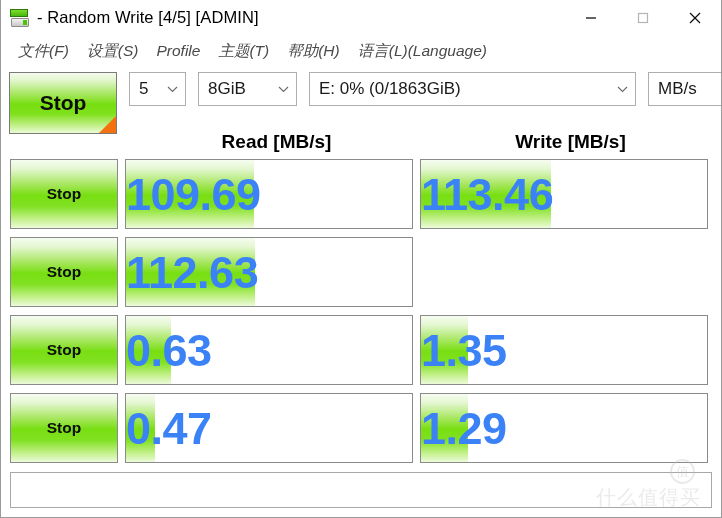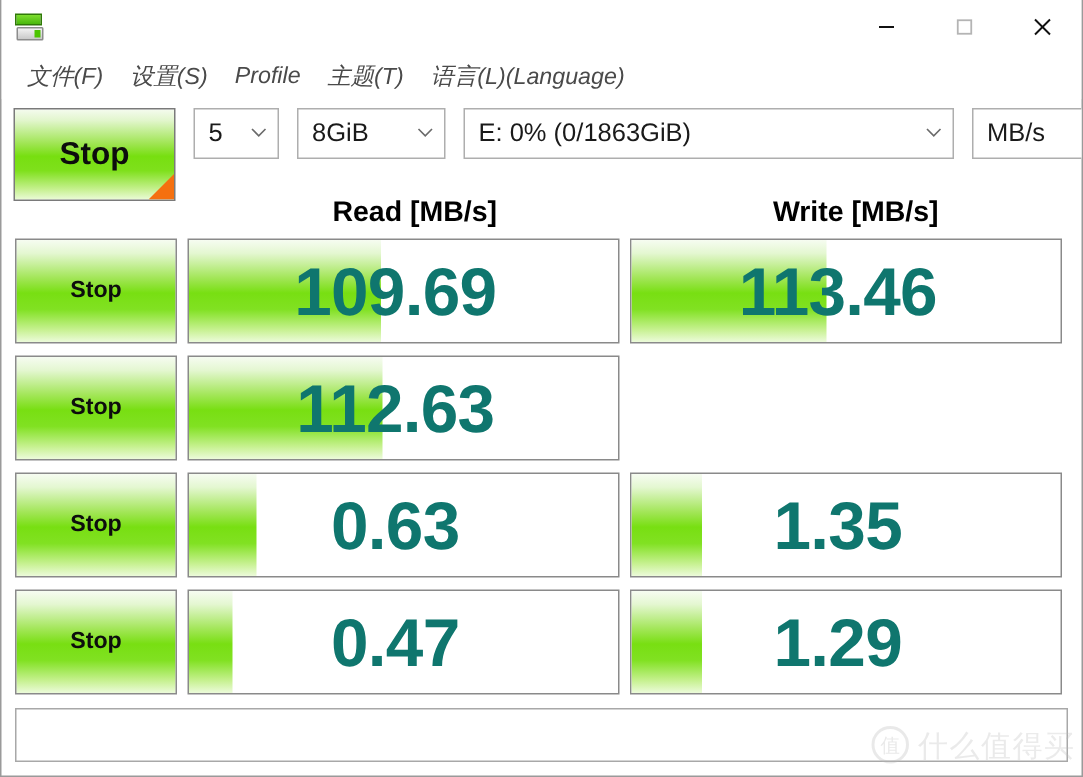--- a/index.html
+++ b/index.html
@@ -250,26 +250,26 @@
         #a3e659 37%,
         #78df12 52%,
         #81e122 68%,
         #c7f191 88%,
         #ecfbda 100%);
   }
   .cell .num {
     position: relative;
     z-index: 2;
     width: 100%;
-    text-align: center;
+    text-align: left;
     padding-right: 11px;
     box-sizing: border-box;
     font-size: 45px;
     font-weight: bold;
-    color: #0f766e;
+    color: #3b82f6;
     letter-spacing: -0.5px;
     line-height: 1;
     font-family: "Liberation Sans", sans-serif;
   }
 
   
   .statusbar {
     position: absolute;
     left: 9px;
     right: 9px;
@@ -280,26 +280,27 @@
     box-sizing: border-box;
     display: flex;
     align-items: center;
     padding: 0 8px;
     font-size: 13px;
     color: #2b2b2b;
     font-family: "Liberation Sans", sans-serif;
   }
   .watermark {
     position: absolute;
-    right: 4px;
+    right: 20px;
     bottom: 6px;
     display: flex;
-    align-items: flex-start;
+    align-items: flex-end;
     opacity: 0.30;
     pointer-events: none;
+    flex-direction: column;
   }
   .watermark .wm-circle {
     width: 21px; height: 21px;
     border: 2px solid #b9b9b9;
     border-radius: 50%;
     display: flex;
     align-items: center;
     justify-content: center;
     font-size: 13px;
     color: #b9b9b9;
@@ -318,20 +319,21 @@
 
 <div id="app">
 
   <div class="titlebar">
     <div class="app-icon">
       <div class="bar-top"></div>
       <div class="drive">
         <div class="drive-led"></div>
       </div>
     </div>
+    <div class="title-text">- Random Write [4/5] [ADMIN]</div>
 
     <div class="win-btns">
       <div class="win-btn">
         <span>
           <svg width="16" height="16" viewBox="0 0 16 16">
               <line x1="3" y1="8" x2="13" y2="8" stroke="#111" stroke-width="1.3"></line>
             </svg>
         </span>
       </div>
       <div class="win-btn">
@@ -350,20 +352,21 @@
         </span>
       </div>
     </div>
   </div>
 
   <div class="menubar">
     <div class="menu-item">文件(F)</div>
     <div class="menu-item">设置(S)</div>
     <div class="menu-item">Profile</div>
     <div class="menu-item">主题(T)</div>
+    <div class="menu-item">帮助(H)</div>
     <div class="menu-item">语言(L)(Language)</div>
   </div>
 
   <div class="toprow">
     <div class="main-stop">
       <span class="label">Stop</span>
       <span class="corner"></span>
     </div>
 
     <div class="combo combo-loops">

